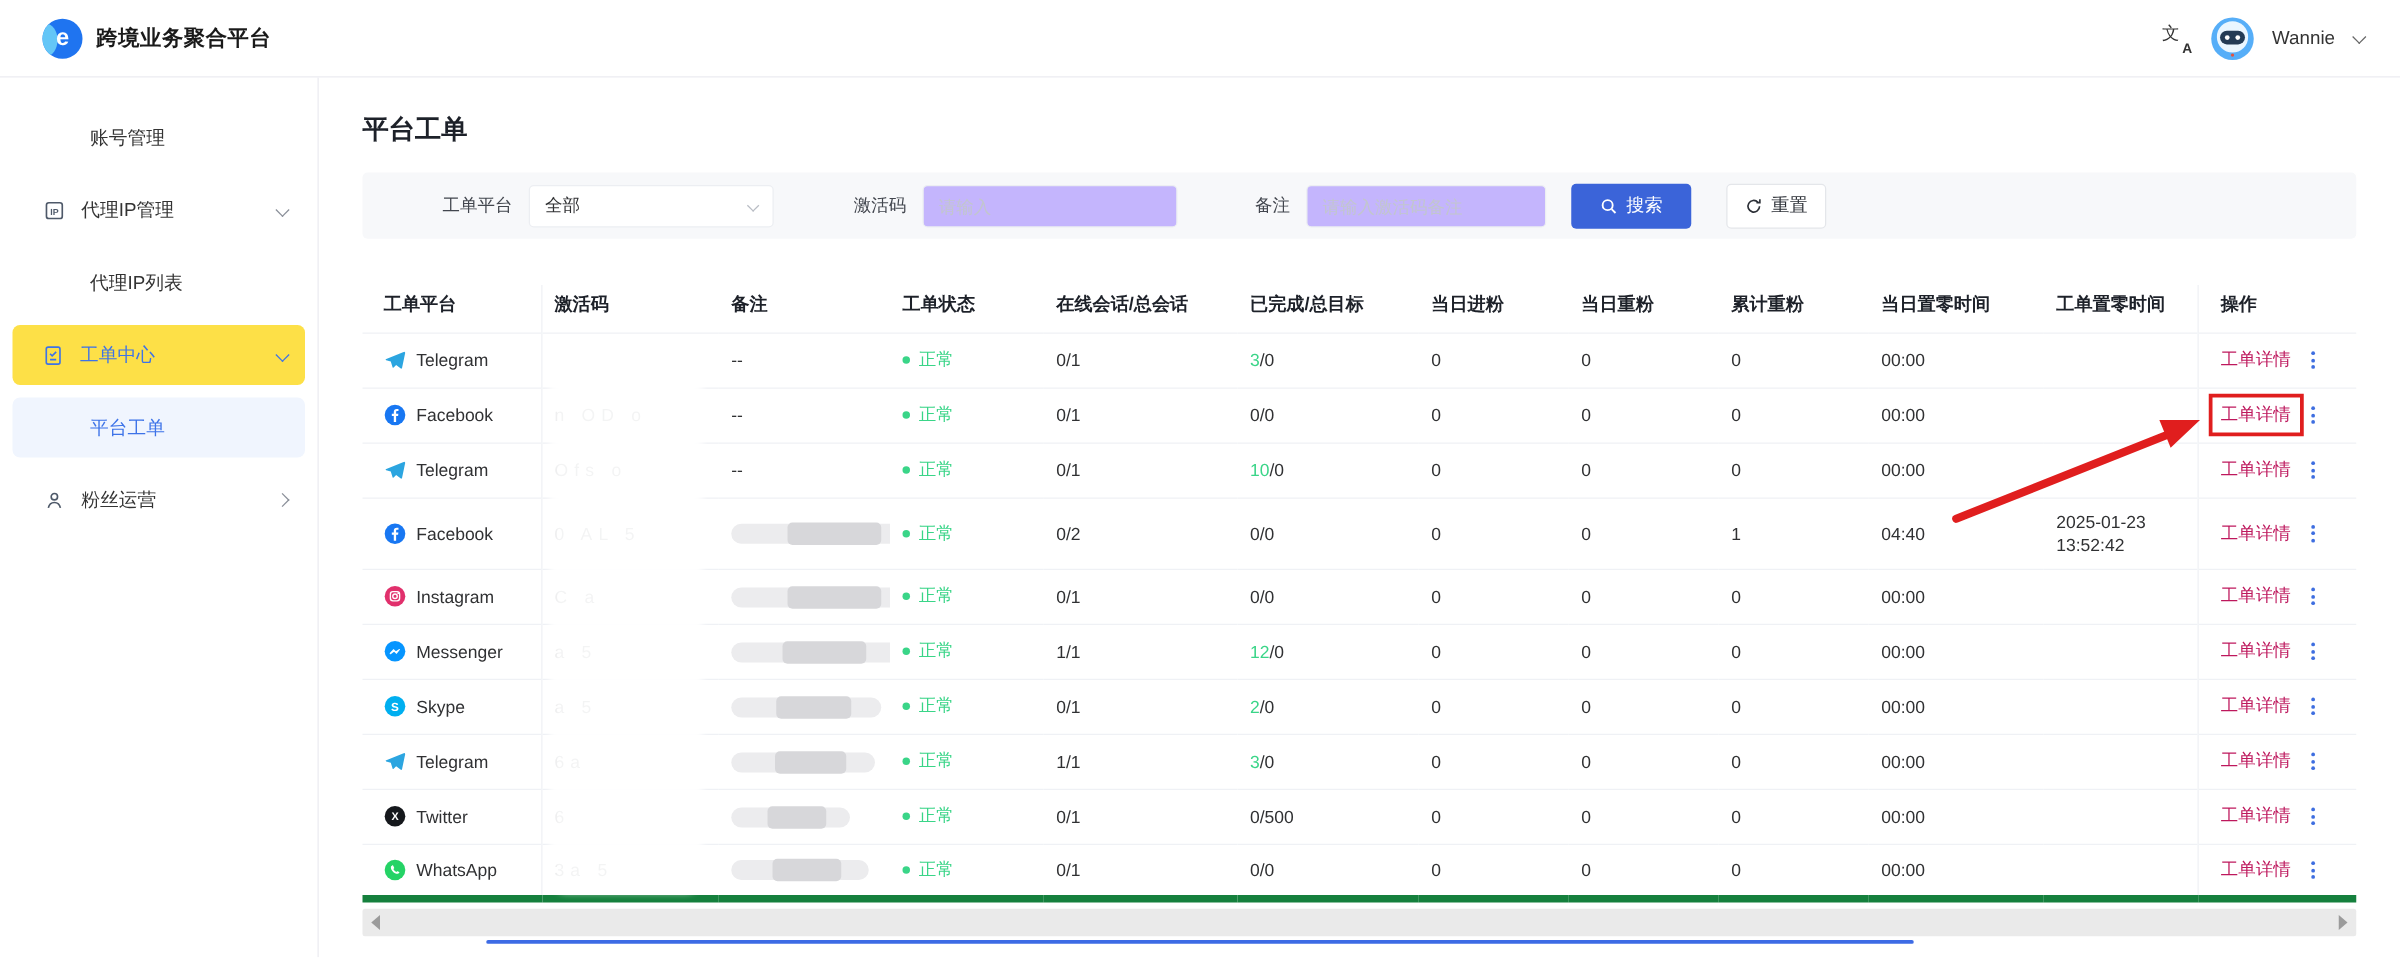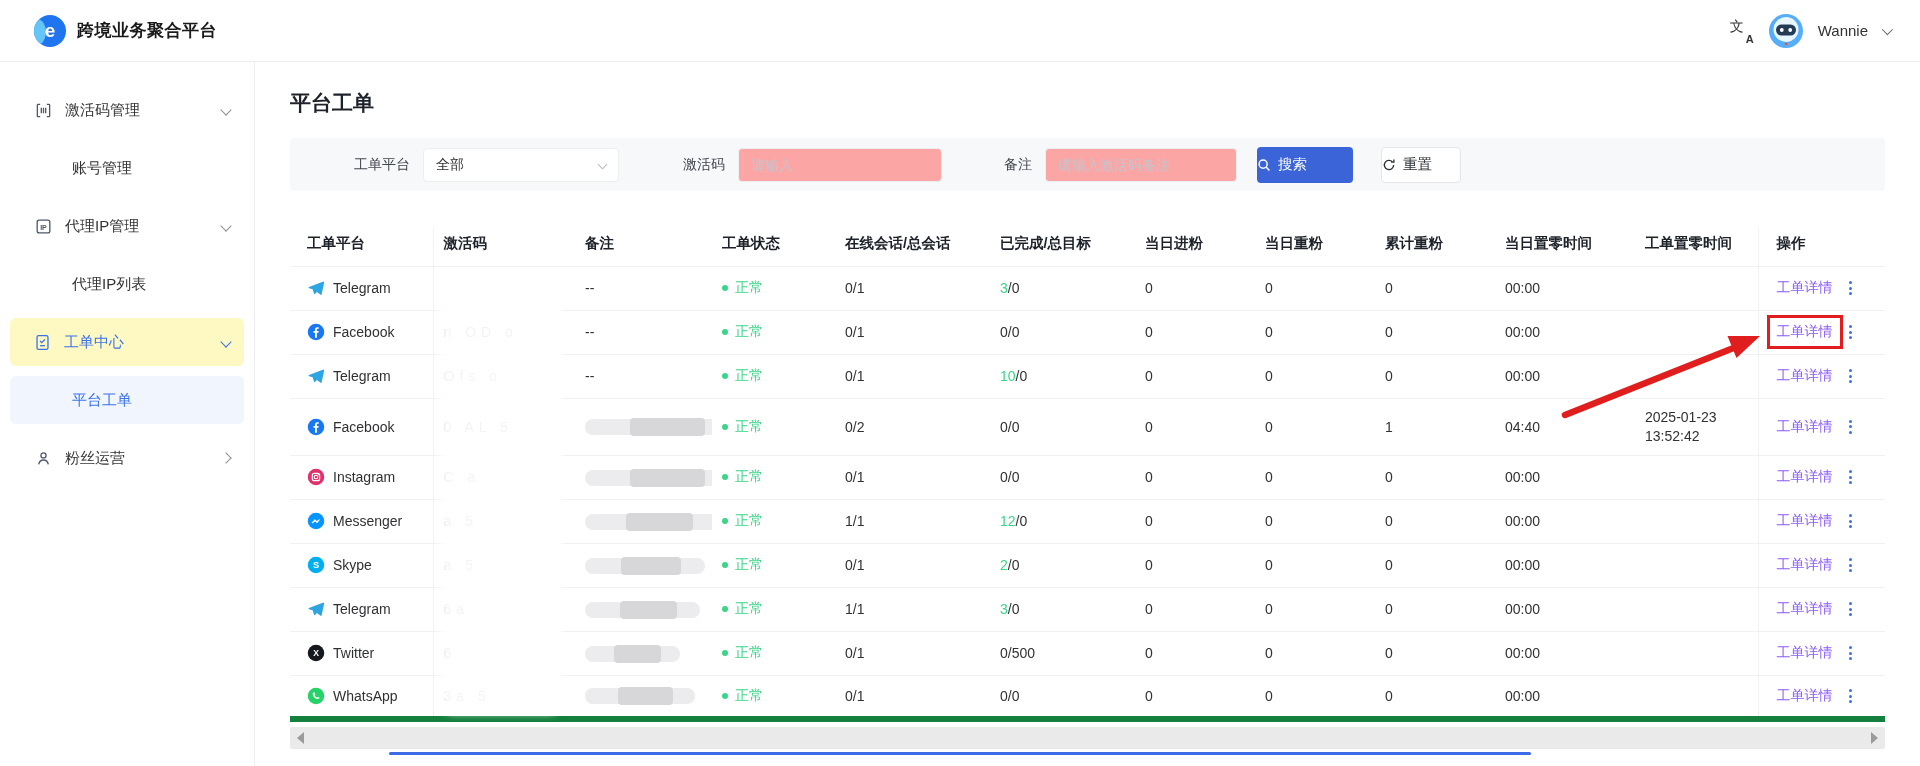--- a/index.html
+++ b/index.html
@@ -25,21 +25,21 @@
   .username { font-size:15px; color:#333; }
   .chev { width:8px; height:8px; border-right:1.6px solid #666; border-bottom:1.6px solid #666;
           transform:rotate(45deg) translateY(-2px); display:inline-block; }
 
   
   .body-row { flex:1; display:flex; min-height:0; }
   .sidebar { width:255px; flex:0 0 255px; border-right:1px solid #ececf1; padding-top:24px; }
   .side-item { height:48px; margin:0 10px 10px 10px; border-radius:6px; display:flex; align-items:center;
                gap:13px; padding:0 14px 0 25px; font-size:15px; color:#333; cursor:pointer; }
   .side-item.lvl2 { padding-left:62px; }
-  .side-item.active { background:#fef9c3; color:#3d73e8;padding-left:24px; }
+  .side-item.active { background:#fde047; color:#3d73e8;padding-left:24px; }
   .side-item.active-child { background:#f0f5fe; color:#3d73e8; }
   .side-item .lbl { flex:1; }
   .side-item .c-down { width:8px; height:8px; border-right:1.5px solid #8a8f99; border-bottom:1.5px solid #8a8f99; transform:rotate(45deg); }
   .side-item.active .c-down { border-color:#3d73e8; }
   .side-item .c-right { width:8px; height:8px; border-right:1.5px solid #8a8f99; border-bottom:1.5px solid #8a8f99; transform:rotate(-45deg); }
   .side-icon { width:17px; height:17px; display:flex; align-items:center; justify-content:center; }
 
   .main { flex:1; padding:0 35px; min-width:0; }
 
   
@@ -47,25 +47,25 @@
   .page-title { font-size:21px; font-weight:bold; color:#1d2129; }
   .page-sub { display:flex; align-items:center; gap:6px; font-size:13.5px; color:#b2b6bd; }
 
   
   .filter-bar { margin-top:21px; height:53px; background:#f7f8fa; border-radius:4px;
                 display:flex; align-items:center; padding-left:64px; font-size:14px; }
   .f-label { color:#42464e; margin-right:13px; }
   .select { width:196px; height:34px; background:#fff; border:1px solid #eceef2; border-radius:4px;
             display:flex; align-items:center; justify-content:space-between; padding:0 12px; cursor:pointer; }
   .select .c-down { width:7px; height:7px; border-right:1.4px solid #b8bcc4; border-bottom:1.4px solid #b8bcc4; transform:rotate(45deg); }
-  .f-input { height:34px; background:#fca5a5; border:1px solid #eceef2; border-radius:4px; padding:0 12px;
+  .f-input { height:34px; background:#c4b5fd; border:1px solid #eceef2; border-radius:4px; padding:0 12px;
              font-size:14px; color:#303133; outline:none; font-family:inherit; }
   .f-input::placeholder { color:#c2c6ce; }
   .gap64 { margin-left:64px; } .gap62 { margin-left:62px; }
-  .btn { height:36px; border-radius:4px; border:none; display:inline-flex; align-items:center; 
+  .btn { height:36px; border-radius:4px; border:none; display:inline-flex; align-items:center; justify-content:center;
          gap:7px; font-size:14.5px; cursor:pointer; font-family:inherit; }
   .btn-primary { width:96px; background:#3b64d9; color:#fff; margin-left:20px; }
   .btn-plain { width:80px; background:#fff; border:1px solid #e4e6ea; color:#2b2f36; margin-left:28px; }
 
   
   .table-wrap { position:relative; margin-top:37px; }
   table { border-collapse:collapse; table-layout:fixed; width:1595px; }
   th { text-align:left; font-size:14.5px; font-weight:bold; color:#1d2129; height:38px; padding:0 10px 6px 10px; white-space:nowrap; }
   td { font-size:14px; color:#303133; height:44px; padding:0 10px; border-top:1px solid #eff1f5; white-space:nowrap; overflow:hidden; }
   tr.tall td { height:57px; }
@@ -76,21 +76,21 @@
   .plat svg { flex:0 0 auto; }
   .dot { width:6px; height:6px; border-radius:50%; background:#3ad588; display:inline-block; margin-right:7px; vertical-align:1px; }
   .st-ok { color:#3ad588; }
   .done.g { color:#3ad588; }
   .code-frag { color:#5c5f66; letter-spacing:5px; }
   .code-smudge { position:absolute; left:150px; top:46px; bottom:8px; width:122px;
                  background:rgba(255,255,255,.93); filter:blur(3px); border-radius:14px; pointer-events:none; }
   .blob { height:16px; border-radius:8px; background:#ececee; display:inline-block; position:relative; vertical-align:middle; }
   .blob::after { content:''; position:absolute; left:30%; top:-1px; width:50%; height:18px; background:#d7d7da; border-radius:4px; }
   .two-line { line-height:19px; white-space:normal; }
-  .act-link { color:#8b5cf6; cursor:pointer; position:relative; display:inline-block; }
+  .act-link { color:#be185d; cursor:pointer; position:relative; display:inline-block; }
   .act-link.red-annot::after { content:''; position:absolute; left:-10px; right:-10px; top:-8px; bottom:-8px;
                                border:3px solid #e01e1e; pointer-events:none; }
   .more-dots { display:inline-flex; flex-direction:column; gap:2.5px; margin-left:16px; vertical-align:middle; cursor:pointer; }
   .more-dots i { width:3px; height:3px; border-radius:50%; background:#3e6ee0; }
   .arrow-svg { position:absolute; left:1250px; top:80px; pointer-events:none; }
 
   
   .hscroll { margin-top:5px; height:22px; width:1595px; background:#eaeaea; border-radius:2px; position:relative; cursor:pointer; }
   .hs-arrow { position:absolute; top:5px; width:0; height:0; border-top:6px solid transparent; border-bottom:6px solid transparent; }
   .hs-left { left:7px; border-right:7px solid #9b9b9b; }
@@ -124,31 +124,20 @@
           <circle cx="18" cy="31" r="1.3" fill="#e5533d"></circle>
         </svg>
       </span>
       <span class="username">Wannie</span>
       <span class="chev"></span>
     </div>
   </header>
 
   <div class="body-row">
     <aside class="sidebar">
-        <div class="side-item ">
-          <span class="side-icon">
-            <svg viewBox="0 0 18 18" width="17" height="17" fill="none" stroke="#4e5969" stroke-width="1.4">
-              <path d="M5.5 2.5H3.2a.7.7 0 0 0-.7.7v11.6a.7.7 0 0 0 .7.7h2.3"></path>
-              <path d="M12.5 2.5h2.3a.7.7 0 0 1 .7.7v11.6a.7.7 0 0 1-.7.7h-2.3"></path>
-              <path d="M6.7 6v6M9 6v6M11.3 6v6"></path>
-            </svg>
-          </span>
-          <span class="lbl">激活码管理</span>
-          <span class="c-down"></span>
-        </div>
         <div class="side-item lvl2 ">
           <span class="lbl">账号管理</span>
         </div>
         <div class="side-item ">
           <span class="side-icon">
             <svg viewBox="0 0 18 18" width="17" height="17">
               <rect x="2.3" y="2.3" width="13.4" height="13.4" rx="2" fill="none" stroke="#4e5969" stroke-width="1.4"></rect>
               <text x="9" y="12.3" text-anchor="middle" font-size="7.5" font-weight="bold" fill="#4e5969" font-family="Liberation Sans,sans-serif">IP</text>
             </svg>
           </span>

